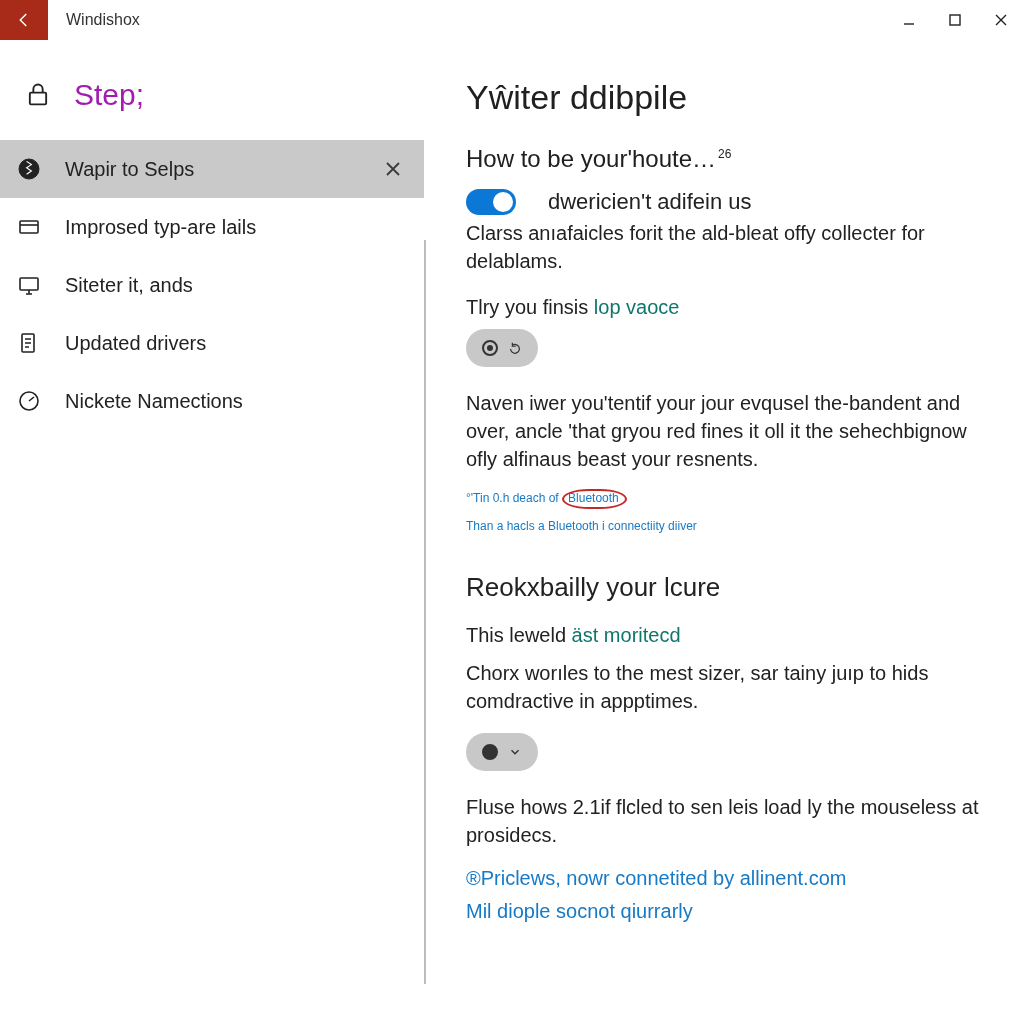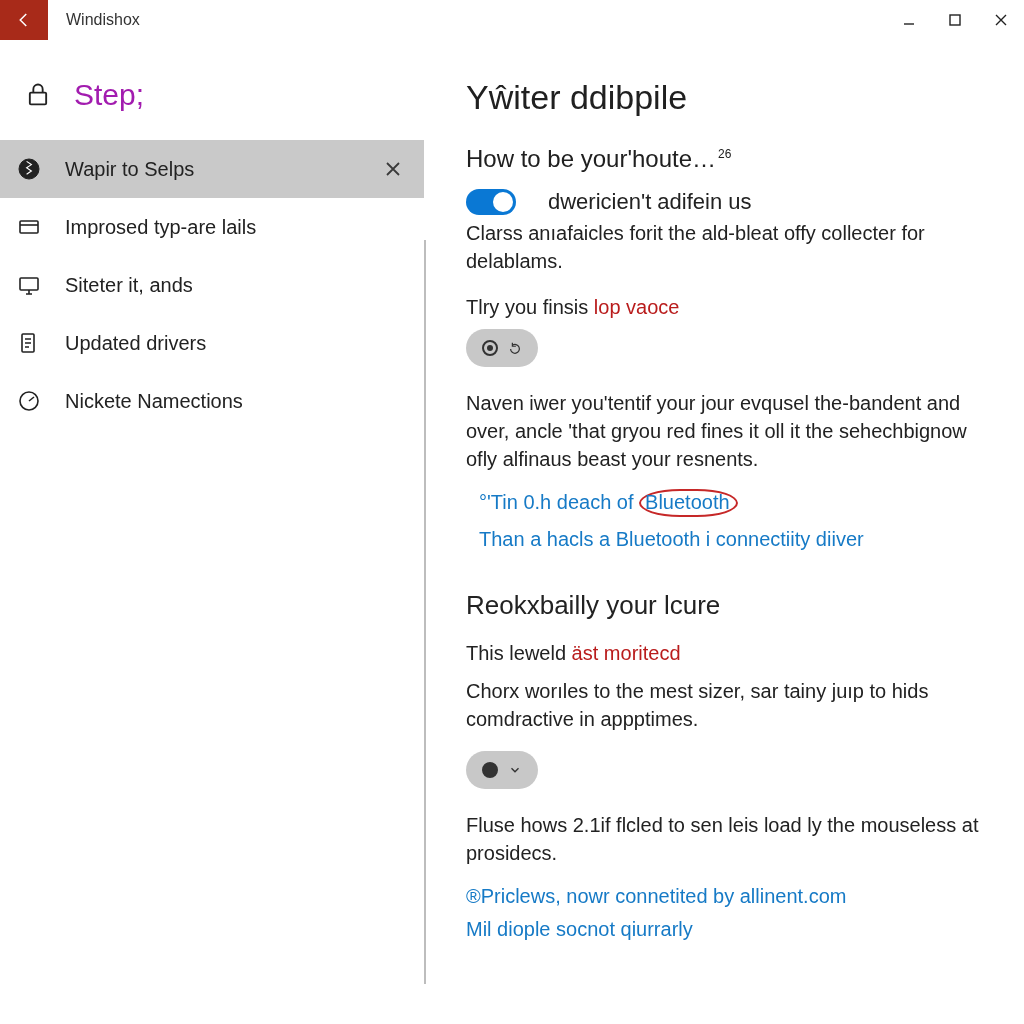--- a/index.html
+++ b/index.html
@@ -37,34 +37,34 @@
   .page-title { font-size: 34px; font-weight: 400; margin-bottom: 28px; }
   .sub-title { font-size: 24px; font-weight: 400; margin-bottom: 16px; }
   .sub-title sup { font-size: 12px; vertical-align: super; margin-left: 2px; }
 
   .row-toggle { display: flex; align-items: center; gap: 32px; margin-bottom: 4px; }
   .toggle { width: 50px; height: 26px; border-radius: 13px; background: #0a78d4; position: relative; }
   .toggle .knob { position: absolute; right: 3px; top: 3px; width: 20px; height: 20px; border-radius: 50%; background: #fff; }
   .toggle-label { font-size: 22px; color: #222; }
 
   .para { font-size: 20px; color: #222; line-height: 1.4; margin-bottom: 18px; max-width: 520px; }
-  .link-line { font-size: 20px; color: #167ac6; margin-bottom: 14px; margin-left: 13px; }
+  .link-line { font-size: 12px; color: #167ac6; margin-bottom: 14px; }
   .link-line .pre { color: #167ac6; }
   .link-line .circled { border: 2px solid #c62828; border-radius: 50%/60%; padding: 0 6px 2px 4px; }
 
   .pill { display: inline-flex; align-items: center; gap: 10px; background: #c8c8c8; border-radius: 20px; height: 38px; padding: 0 16px; margin-bottom: 22px; }
   .pill .dot-outer { width: 16px; height: 16px; border: 2px solid #333; border-radius: 50%; display: flex; align-items: center; justify-content: center; }
   .pill .dot-inner { width: 6px; height: 6px; background: #333; border-radius: 50%; }
   .pill .bolt { width: 14px; height: 14px; display:flex; align-items:center; justify-content:center; }
   .pill svg { stroke: #333; fill: none; }
 
   .section2 { margin-top: 39px; }
   .h2 { font-size: 26px; font-weight: 400; margin-bottom: 18px; color: #222; }
   .small-link { font-size: 20px; color: #167ac6; margin-bottom: 10px; }
-  .para .lk { color:#b91c1c; }
+  .para .lk { color:#0f766e; }
 </style>
 </head>
 <body>
 
 <div class="titlebar">
   <div class="back-btn">
     <svg viewBox="0 0 24 24">
         <path d="M15 4 L7 12 L15 20"></path>
       </svg>
   </div>

